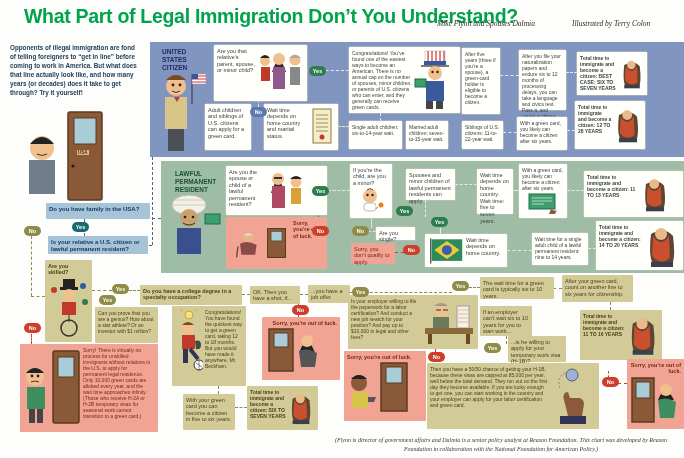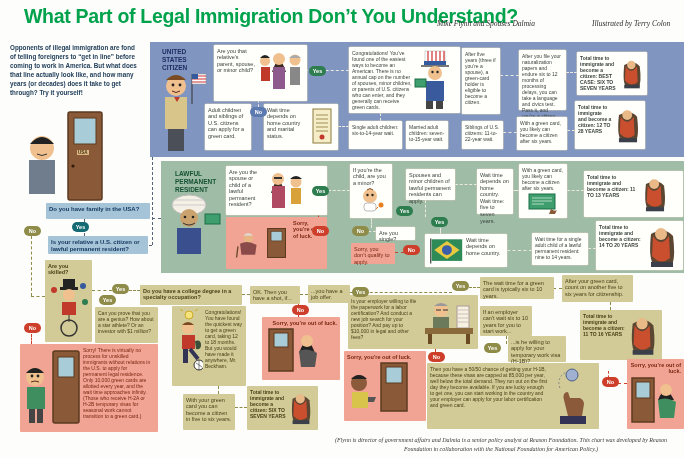--- a/index.html
+++ b/index.html
@@ -30,21 +30,21 @@
 .abs{position:absolute;z-index:2}
 .usa-plaque{position:absolute;background:#d9b884;color:#4a3010;font-size:4.5px;font-weight:700;padding:0 1px;z-index:4}
 </style>
 </head>
 <body>
 
 <div class="page">
 
   <div class="title">What Part of Legal Immigration Don’t You Understand?</div>
   <div class="byline serif" style="left:437px">Mike Flynn and Spouses Dalmia</div>
-  <div class="byline serif" style="left:592px">Illustrated by Terry Colon</div>
+  <div class="byline serif" style="left:572px">Illustrated by Terry Colon</div>
 
   <div class="band" style="left:150px;top:42px;width:534px;height:115px;background:#8095c0"></div>
   <div class="band" style="left:161px;top:161px;width:523px;height:112px;background:#9fbca6"></div>
 
   <i class="dh dw" style="left:300px;top:70px;width:49px"></i>
   <i class="dv dw" style="left:258px;top:100px;height:7px"></i>
   <i class="dh dw" style="left:500px;top:75px;width:19px"></i>
   <i class="dh dw" style="left:566px;top:72px;width:11px"></i>
   <i class="dh dw" style="left:503px;top:132px;width:14px"></i>
   <i class="dh dw" style="left:567px;top:130px;width:8px"></i>

